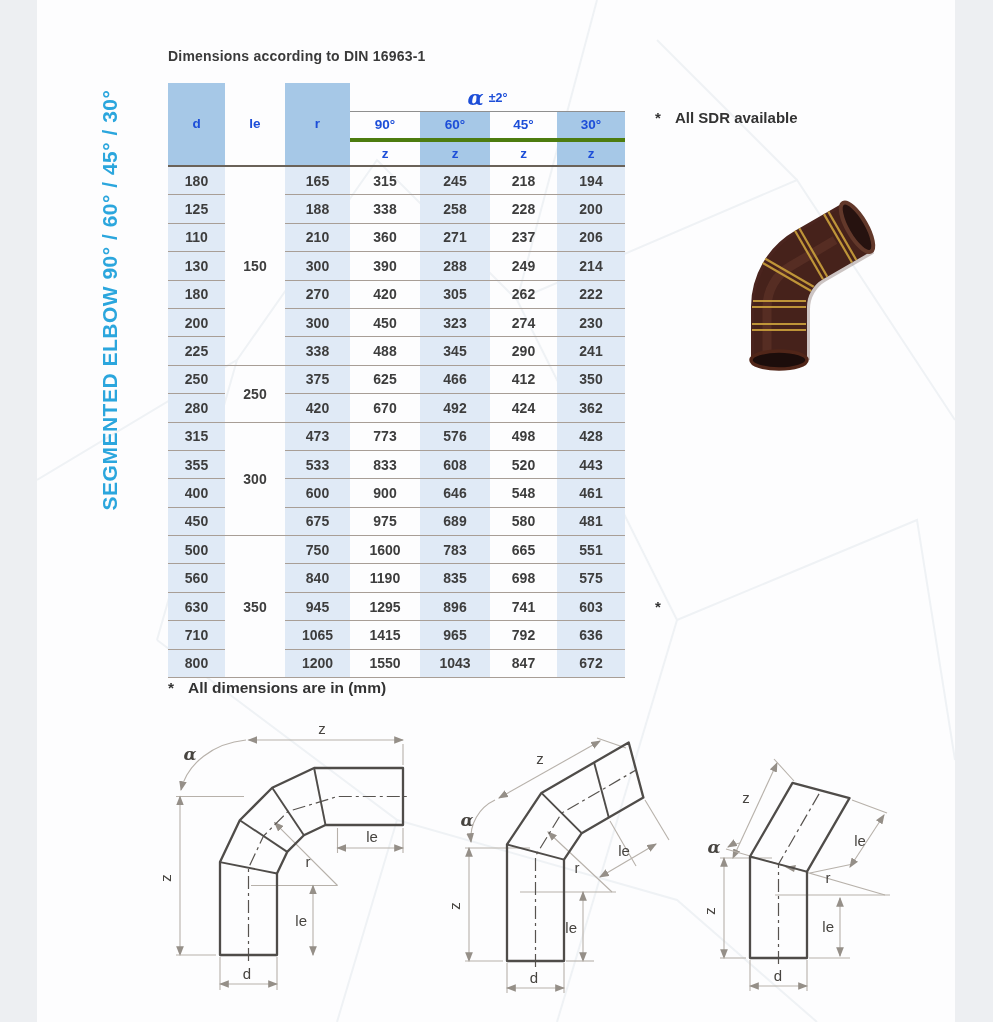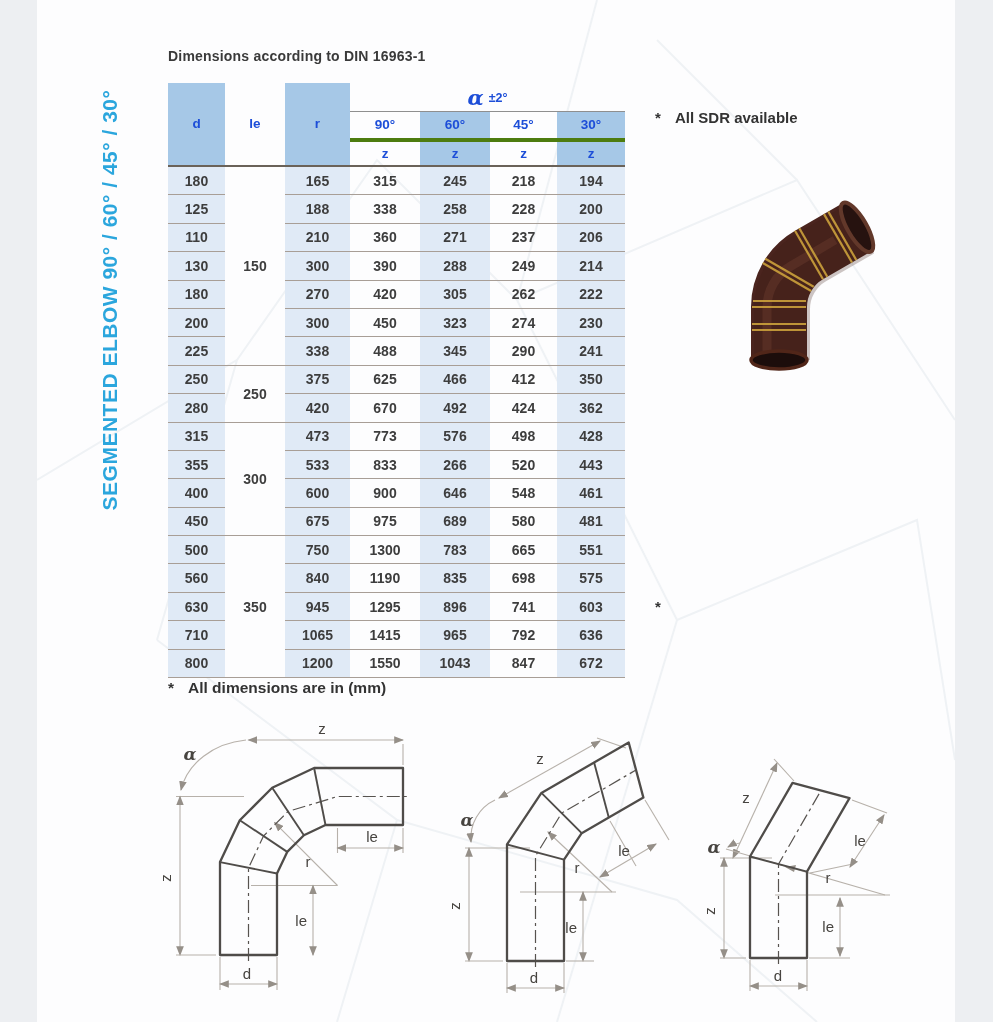--- a/index.html
+++ b/index.html
@@ -203,21 +203,21 @@
           <td class="c-r">473</td>
           <td class="c-90">773</td>
           <td class="c-60">576</td>
           <td class="c-45">498</td>
           <td class="c-30">428</td>
         </tr>
         <tr>
           <td class="c-d">355</td>
           <td class="c-r">533</td>
           <td class="c-90">833</td>
-          <td class="c-60">266</td>
+          <td class="c-60">608</td>
           <td class="c-45">520</td>
           <td class="c-30">443</td>
         </tr>
         <tr>
           <td class="c-d">400</td>
           <td class="c-r">600</td>
           <td class="c-90">900</td>
           <td class="c-60">646</td>
           <td class="c-45">548</td>
           <td class="c-30">461</td>
@@ -227,21 +227,21 @@
           <td class="c-r">675</td>
           <td class="c-90">975</td>
           <td class="c-60">689</td>
           <td class="c-45">580</td>
           <td class="c-30">481</td>
         </tr>
         <tr>
           <td class="c-d">500</td>
           <td class="c-le norule" rowspan="5">350</td>
           <td class="c-r">750</td>
-          <td class="c-90">1300</td>
+          <td class="c-90">1600</td>
           <td class="c-60">783</td>
           <td class="c-45">665</td>
           <td class="c-30">551</td>
         </tr>
         <tr>
           <td class="c-d">560</td>
           <td class="c-r">840</td>
           <td class="c-90">1190</td>
           <td class="c-60">835</td>
           <td class="c-45">698</td>

